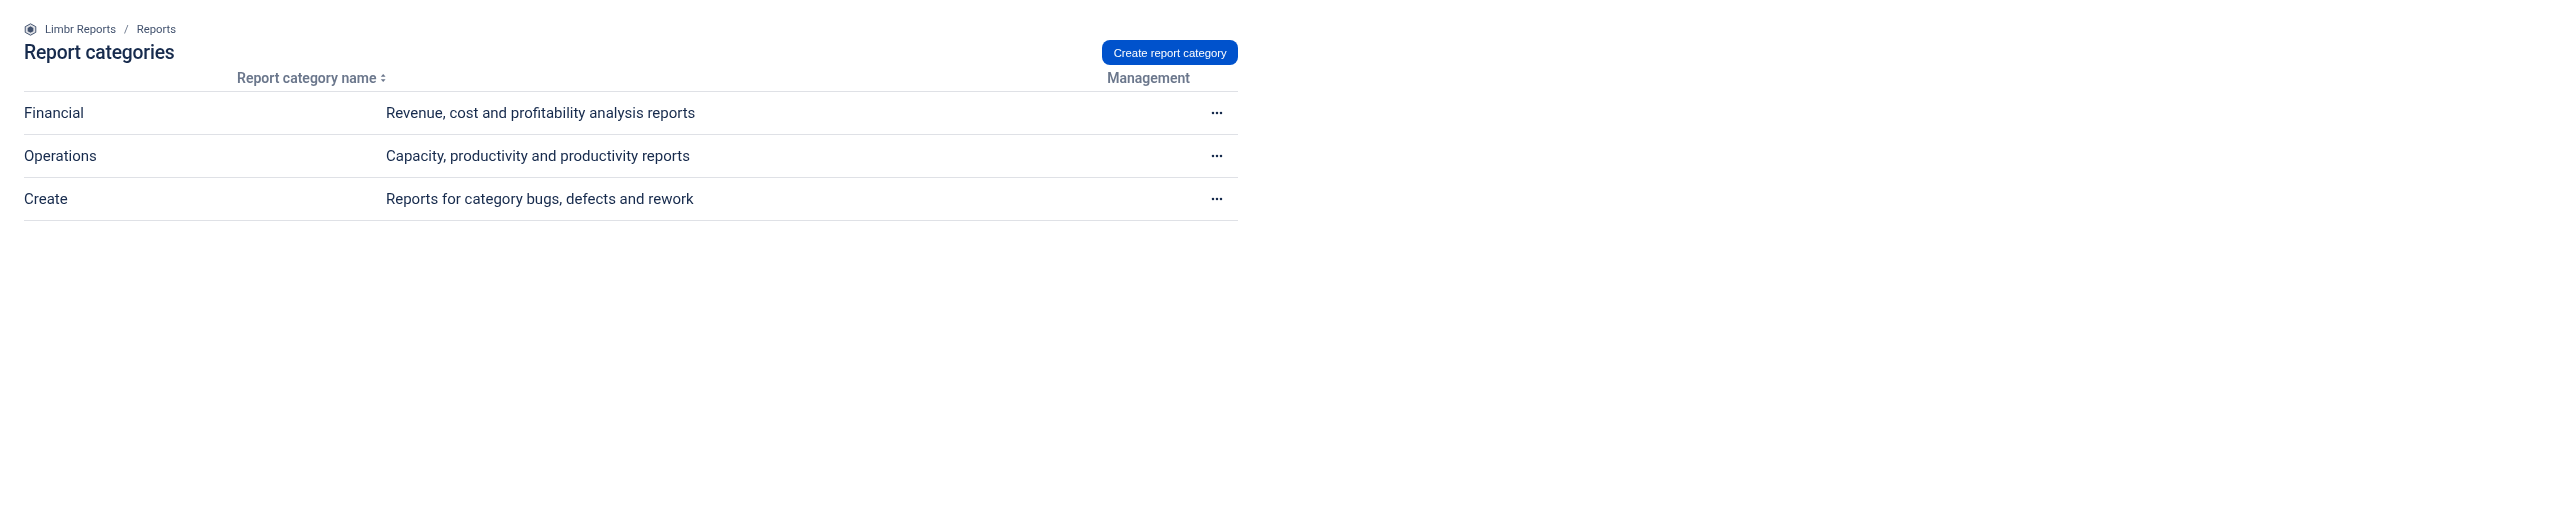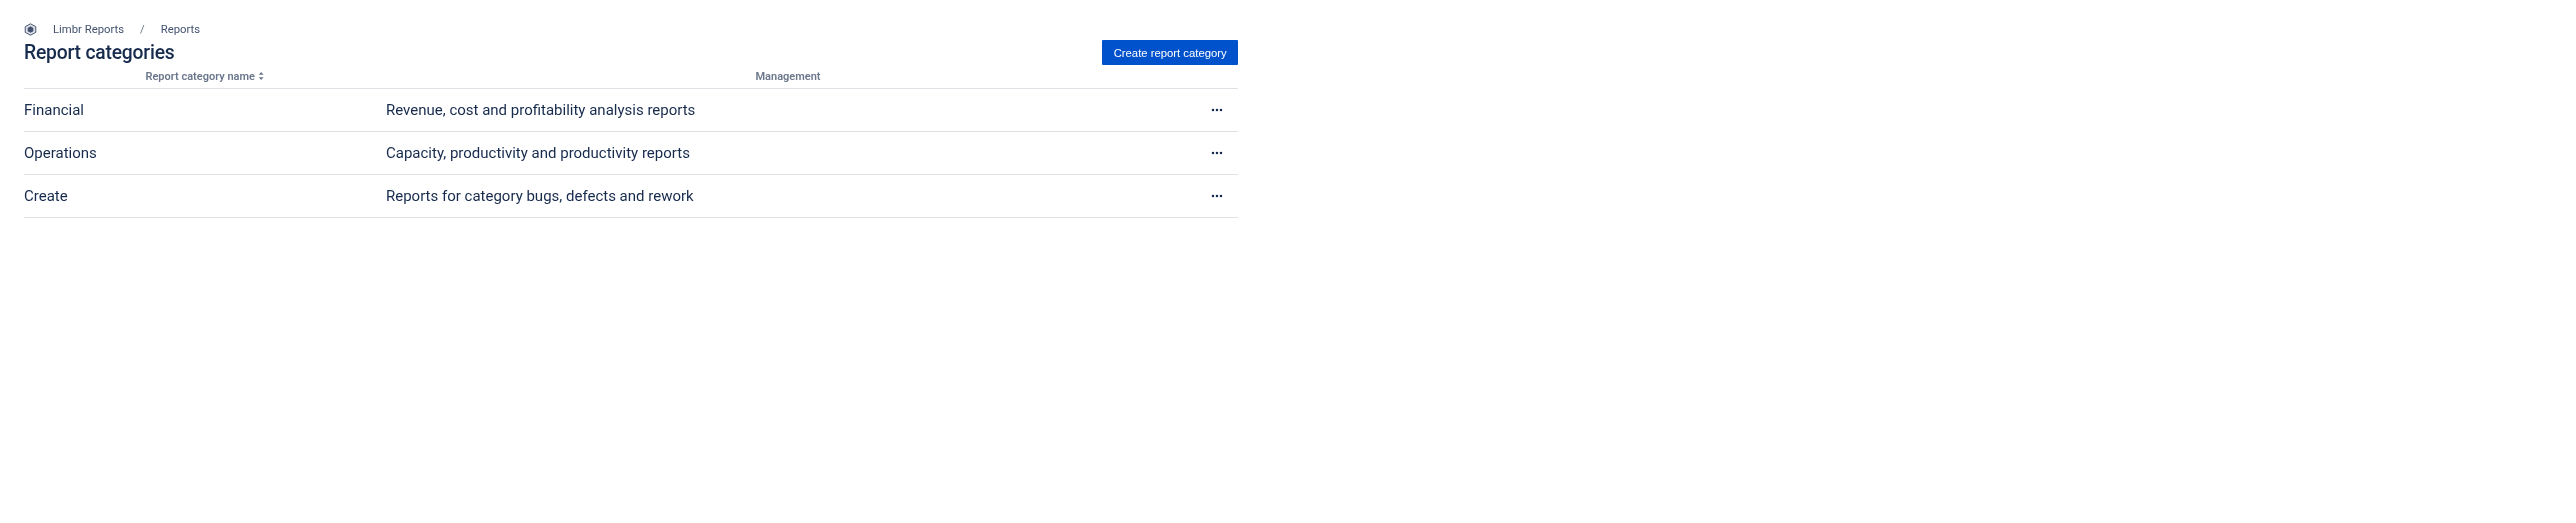--- a/index.html
+++ b/index.html
@@ -10,21 +10,21 @@
     body {
       font-family: -apple-system, BlinkMacSystemFont, "Segoe UI", Roboto, "Helvetica Neue", Arial, sans-serif;
       background: #ffffff;
       color: #172B4D;
       padding: 22.5px 24px;
       width: 1262px;
     }
     .breadcrumb {
       display: flex;
       align-items: center;
-      gap: 16px;
+      gap: 8px;
       font-size: 11.3px;
       color: #42526E;
       margin-bottom: 4.8px;
     }
     .breadcrumb-logo {
       display: inline-flex;
       align-items: center;
     }
     .breadcrumb a {
       color: #42526E;
@@ -41,33 +41,33 @@
     .page-title {
       font-size: 19.3px;
       font-weight: 500;
       color: #172B4D;
       letter-spacing: -0.01em;
     }
     .create-btn {
       background: #0052CC;
       color: #ffffff;
       border: none;
-      border-radius: 1px;
+      border-radius: 8px;
       padding: 6.4px 11.3px;
       font-size: 11.3px;
       font-weight: 500;
       cursor: pointer;
     }
     table {
       width: 100%;
       border-collapse: collapse;
     }
     thead th {
-      text-align: center;
-      font-size: 11px;
+      text-align: right;
+      font-size: 14px;
       font-weight: 600;
       color: #6B778C;
       padding: 4.8px 0;
       border-bottom: 1.6px solid #DFE1E6;
     }
     thead th.name-col {
       width: 362px;
     }
     thead th.actions-col {
       width: 48px;

